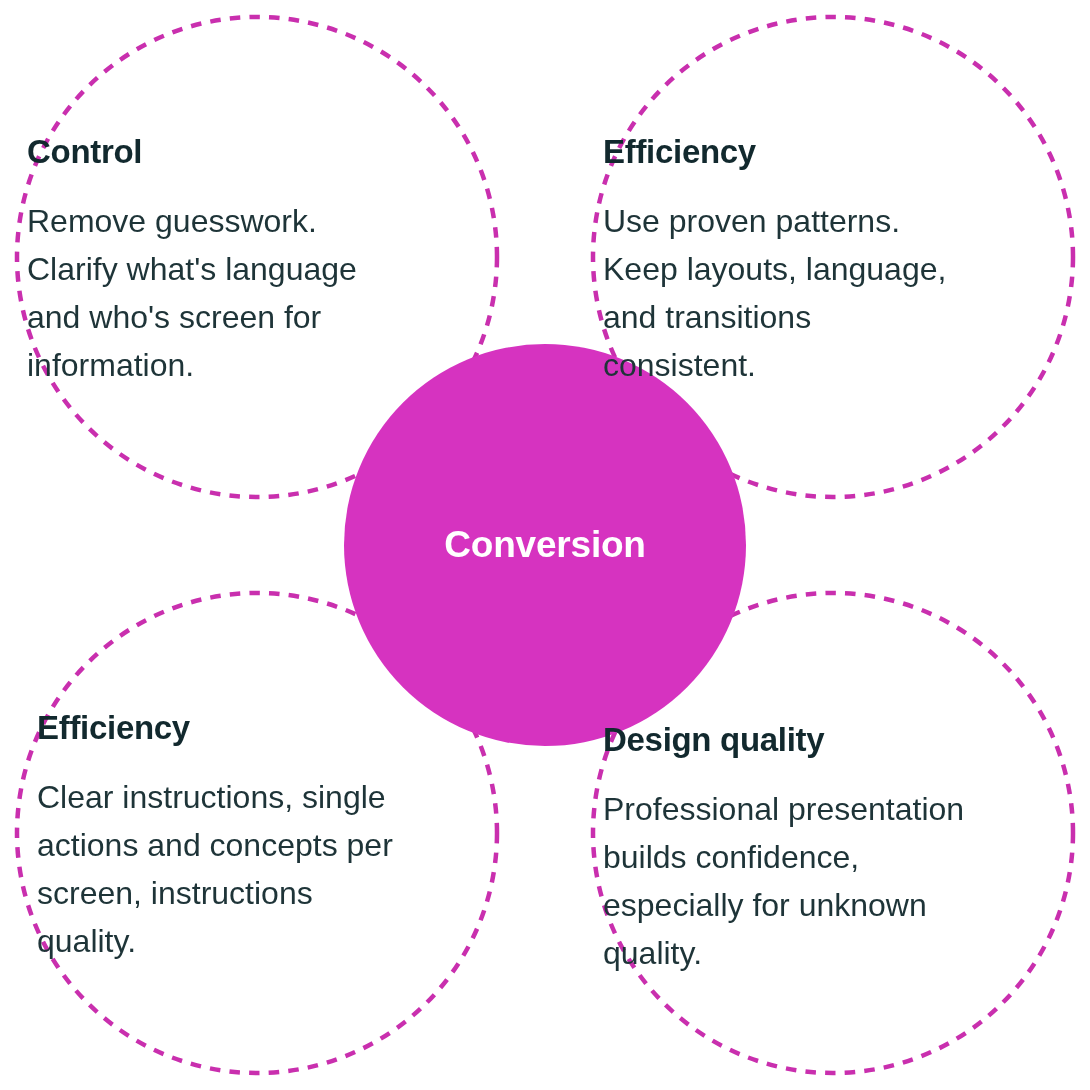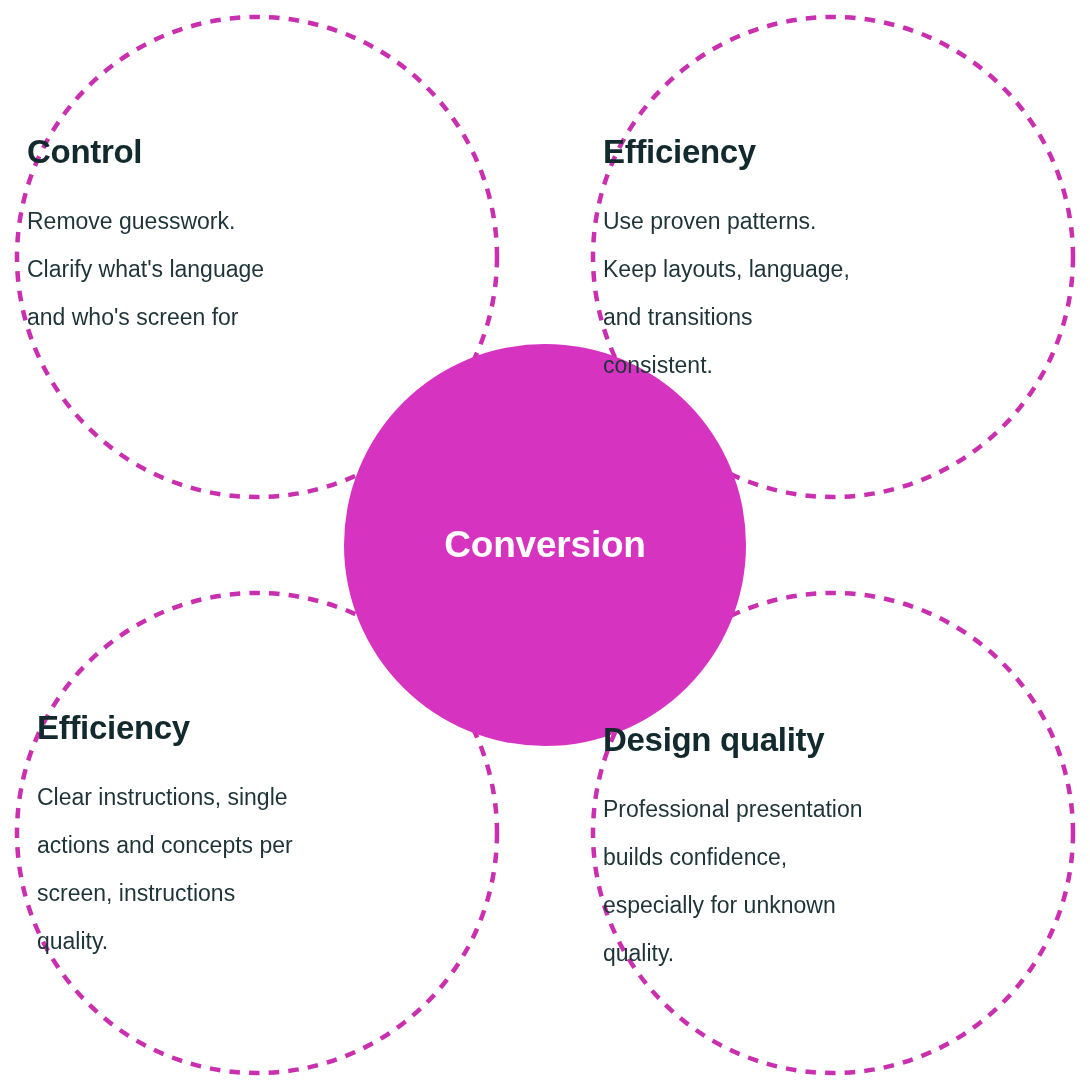--- a/index.html
+++ b/index.html
@@ -47,21 +47,21 @@
   }
   .quad-title {
     font-size: 33px;
     font-weight: 700;
     line-height: 46px;
     letter-spacing: -0.3px;
     color: var(--heading_text);
     margin: 0 0 22px 0;
   }
   .quad-line {
-    font-size: 23px;
+    font-size: 32px;
     line-height: 48px;
     font-weight: 400;
     color: var(--body_text);
   }
   .center-label {
     position: absolute;
     left: 545px;
     top: 545px;
     transform: translate(-50%, -50%);
     font-size: 37px;
@@ -87,20 +87,21 @@
     <circle class="dashed-circle" cx="257" cy="833" r="240"></circle>
     <circle class="dashed-circle" cx="833" cy="833" r="240"></circle>
     <circle class="center-circle" cx="545" cy="545" r="201"></circle>
   </svg>
 
   <div class="quad-text quad-tl">
     <div class="quad-title">Control</div>
     <div class="quad-line">Remove guesswork.</div>
     <div class="quad-line">Clarify what's language</div>
     <div class="quad-line">and who's screen for</div>
+    <div class="quad-line">information.</div>
   </div>
 
   <div class="quad-text quad-tr">
     <div class="quad-title">Efficiency</div>
     <div class="quad-line">Use proven patterns.</div>
     <div class="quad-line">Keep layouts, language,</div>
     <div class="quad-line">and transitions</div>
     <div class="quad-line">consistent.</div>
   </div>
 

